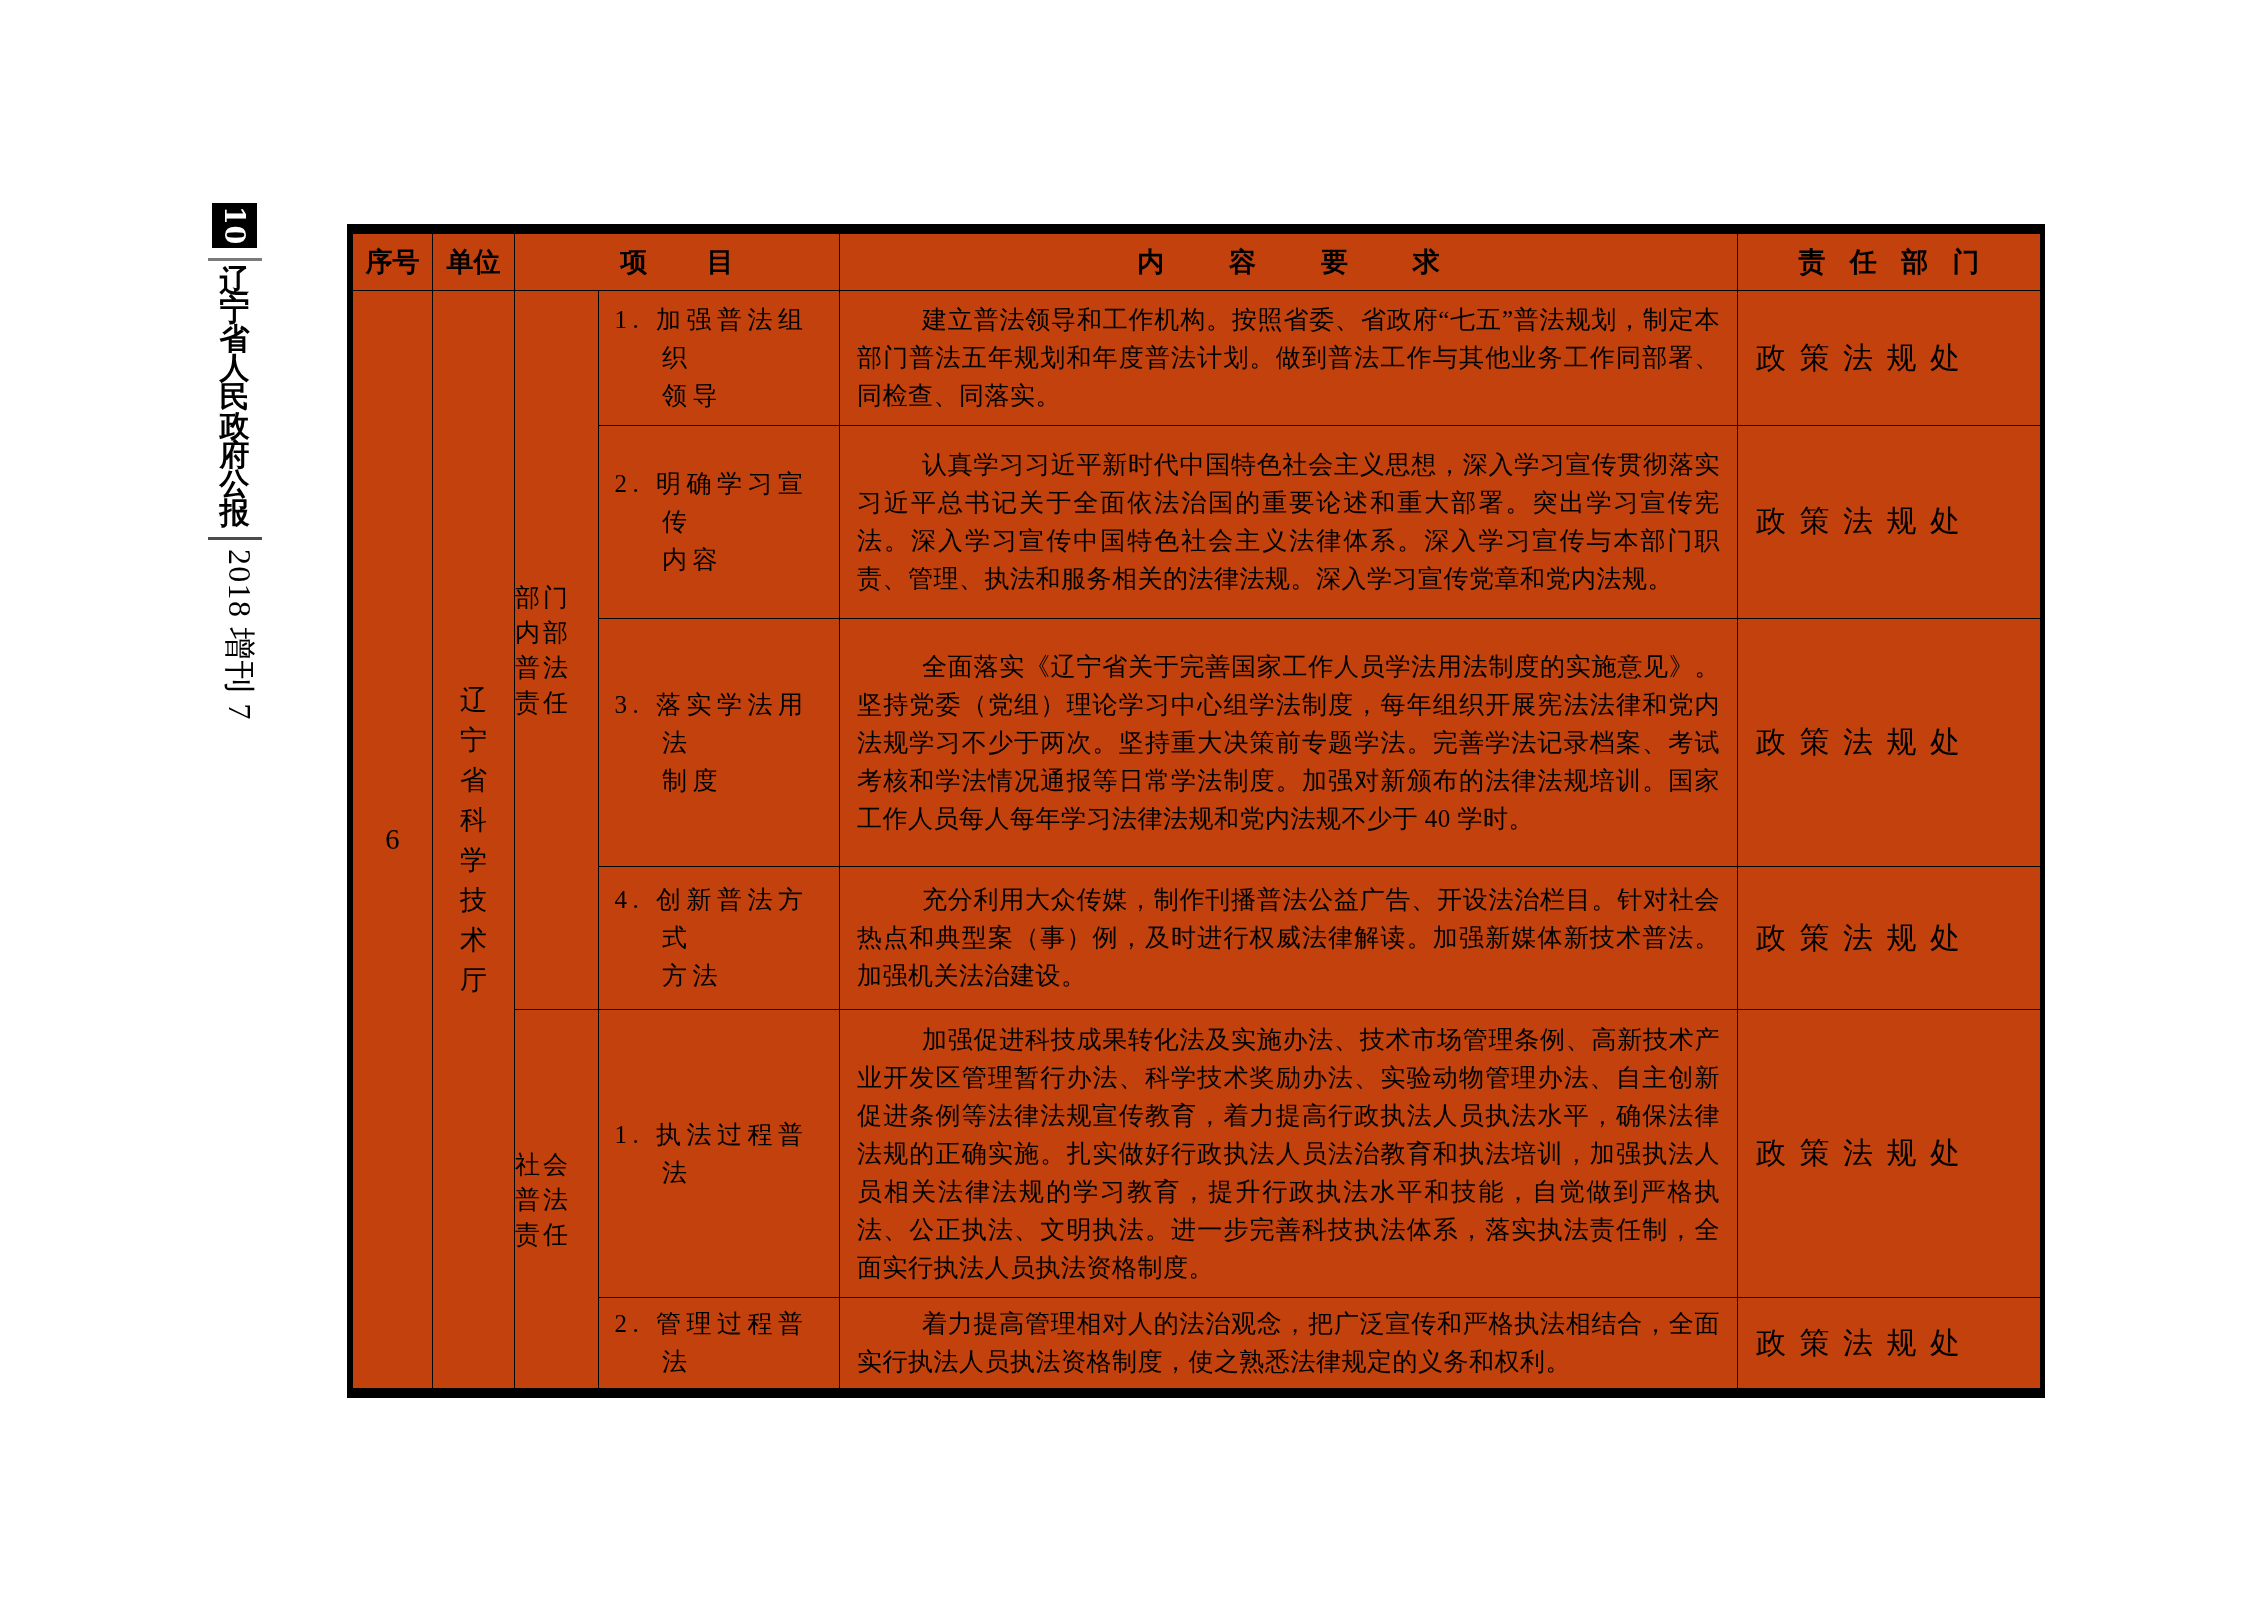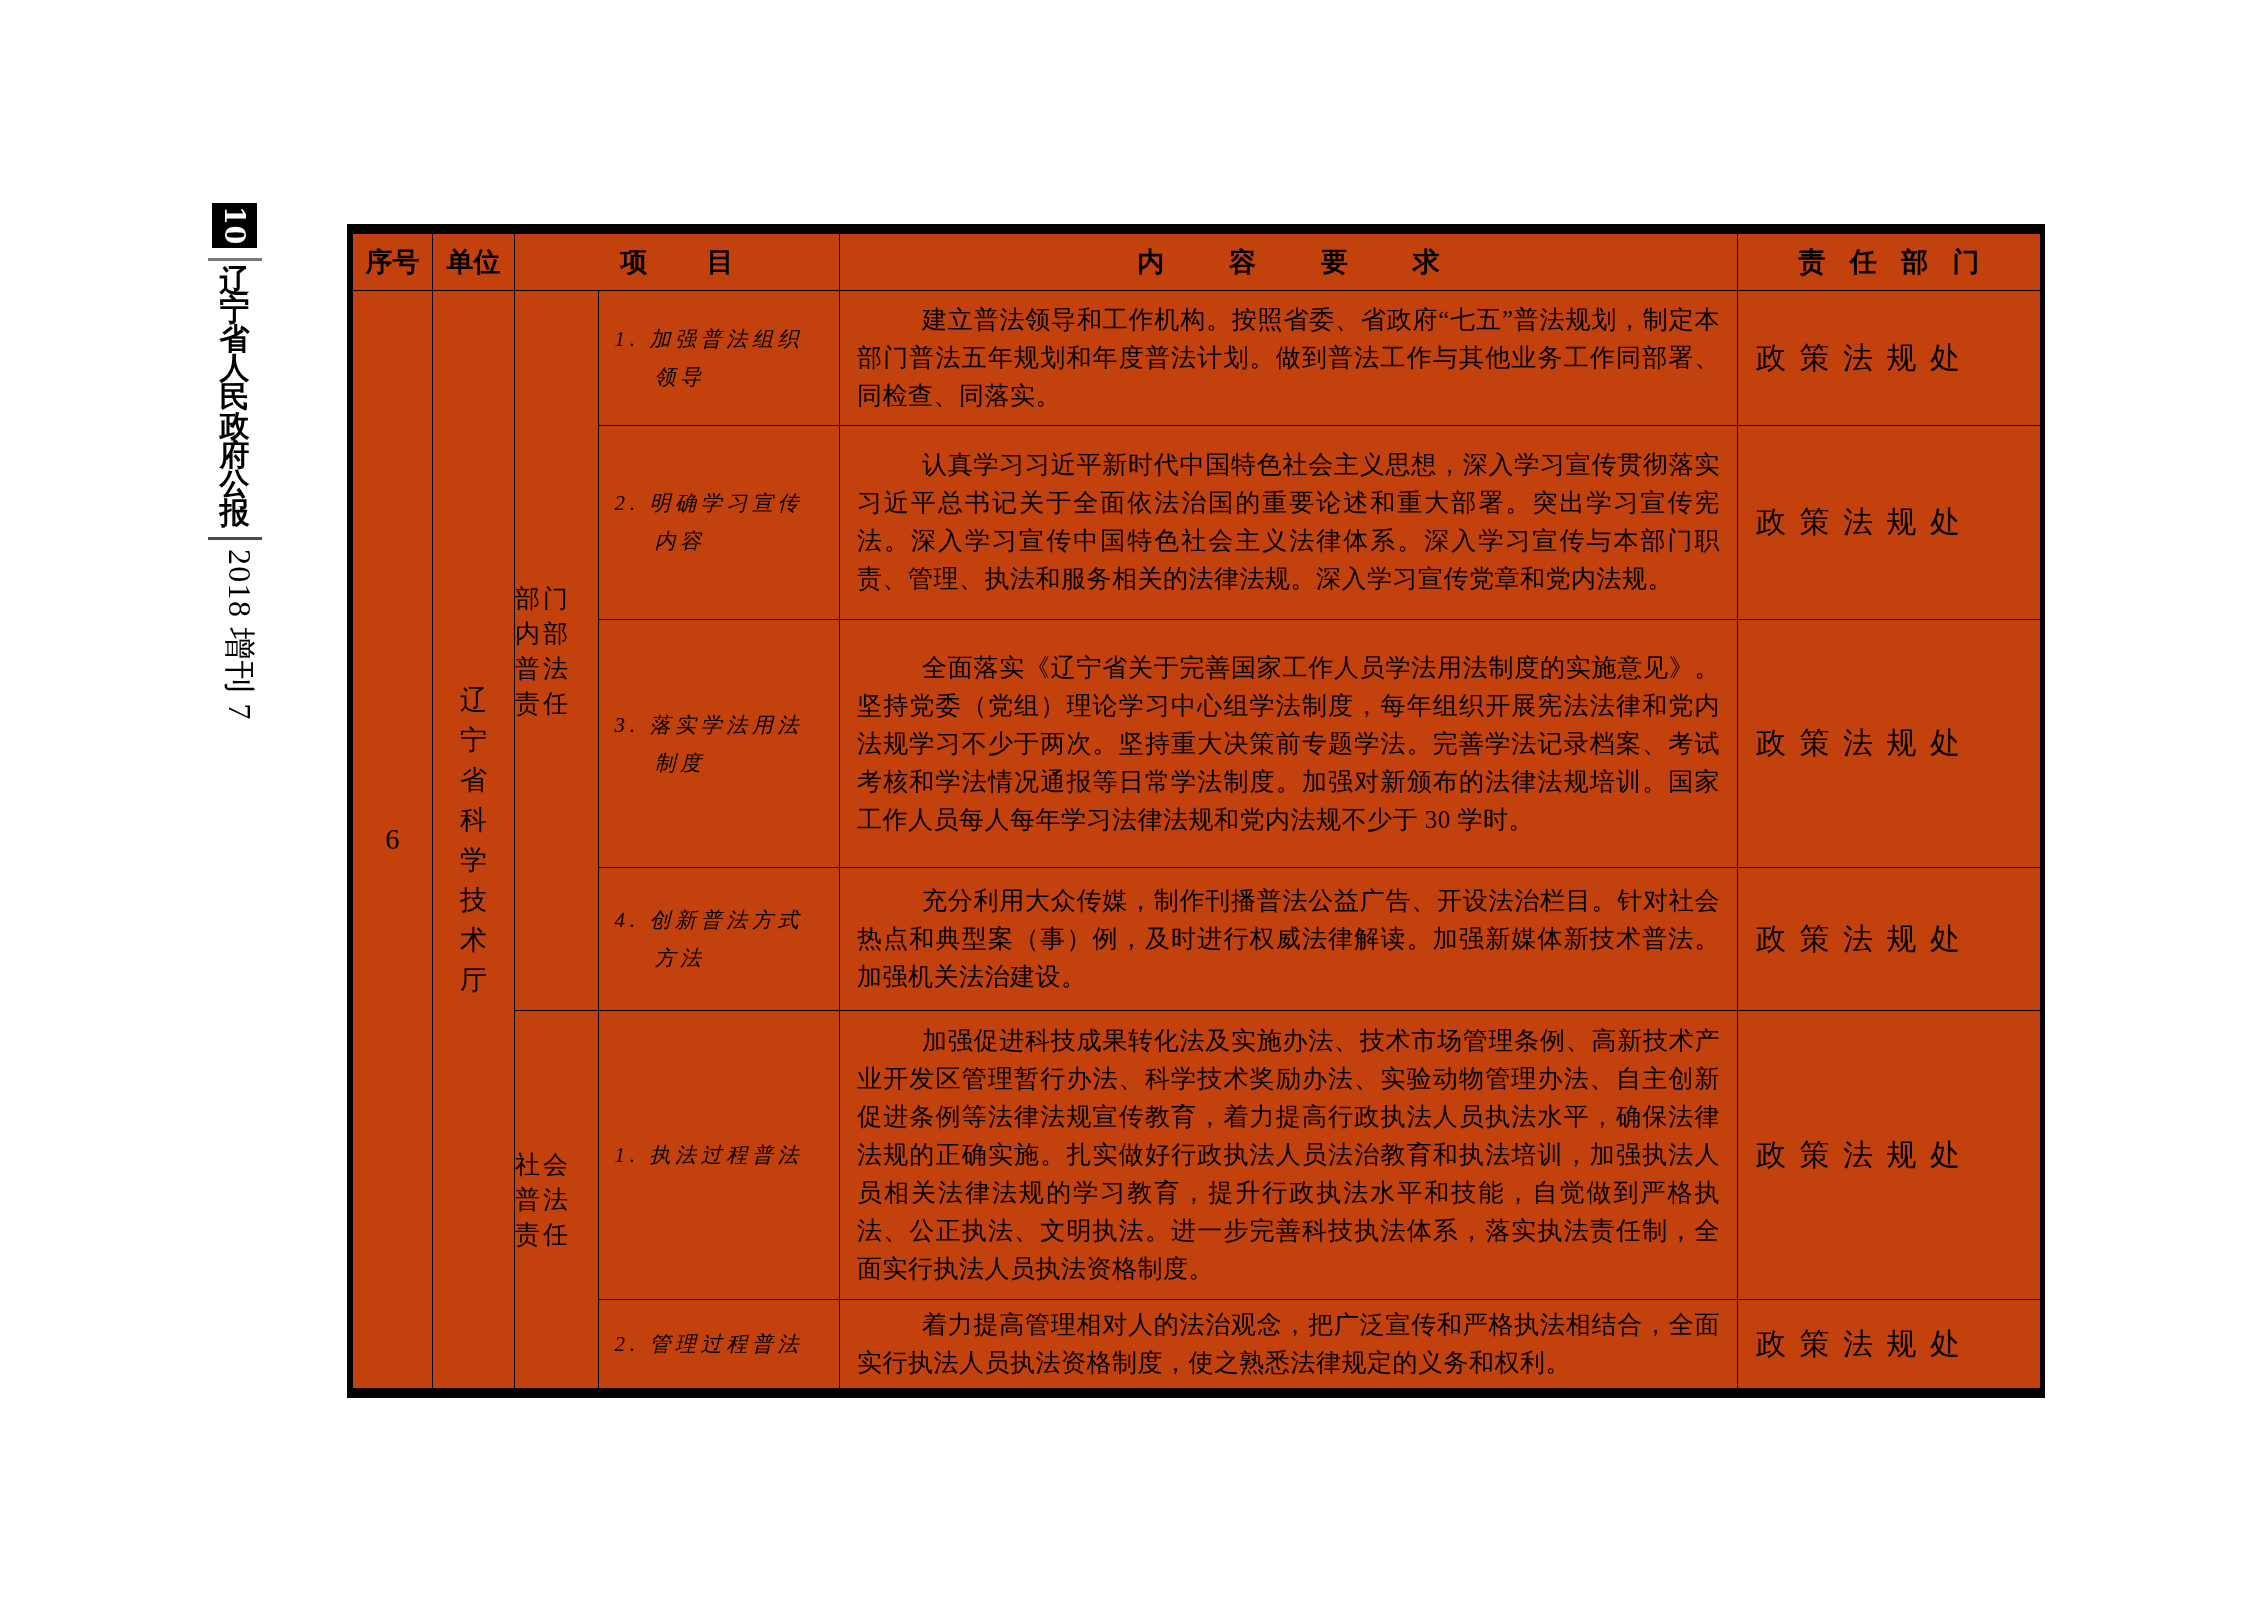--- a/index.html
+++ b/index.html
@@ -60,23 +60,23 @@
   td.c-unit{
     text-align:center;font-size:27px;line-height:40px;
     white-space:pre-line;padding:0;
   }
   td.c-group{
     text-align:left;font-size:25px;line-height:35px;
     letter-spacing:0.12em;white-space:pre-line;padding:0;
   }
   td.c-project{padding:6.5px 9px 6.5px 15.6px;}
   .proj{
-    font-size:21px;line-height:38px;letter-spacing:0.22em;
+    font-size:25px;line-height:38px;letter-spacing:0.22em;
     white-space:pre-line;
-    padding-left:1.9em;text-indent:-1.9em;font-style:italic;
+    padding-left:1.9em;text-indent:-1.9em;
   }
   td.c-content{padding:5.2px 17px;}
   .content-text{
     font-size:25px;line-height:38px;letter-spacing:0.02em;
     text-align:justify;text-indent:2.6em;
   }
   td.c-dept{padding-left:18px;}
   .dept-text{font-size:30px;letter-spacing:0.45em;white-space:nowrap;}
 </style>
 </head>
@@ -158,21 +158,21 @@
               <div class="dept-text">政策法规处</div>
             </td>
       </tr>
 
       <tr style="height:247px">
         <td class="c-project">
               <div class="proj">3. 落实学法用法
 制度</div>
             </td>
         <td class="c-content">
-              <div class="content-text">全面落实《辽宁省关于完善国家工作人员学法用法制度的实施意见》。坚持党委（党组）理论学习中心组学法制度，每年组织开展宪法法律和党内法规学习不少于两次。坚持重大决策前专题学法。完善学法记录档案、考试考核和学法情况通报等日常学法制度。加强对新颁布的法律法规培训。国家工作人员每人每年学习法律法规和党内法规不少于 30 学时。</div>
+              <div class="content-text">全面落实《辽宁省关于完善国家工作人员学法用法制度的实施意见》。坚持党委（党组）理论学习中心组学法制度，每年组织开展宪法法律和党内法规学习不少于两次。坚持重大决策前专题学法。完善学法记录档案、考试考核和学法情况通报等日常学法制度。加强对新颁布的法律法规培训。国家工作人员每人每年学习法律法规和党内法规不少于 40 学时。</div>
             </td>
         <td class="c-dept">
               <div class="dept-text">政策法规处</div>
             </td>
       </tr>
 
       <tr style="height:142px">
         <td class="c-project">
               <div class="proj">4. 创新普法方式
 方法</div>

